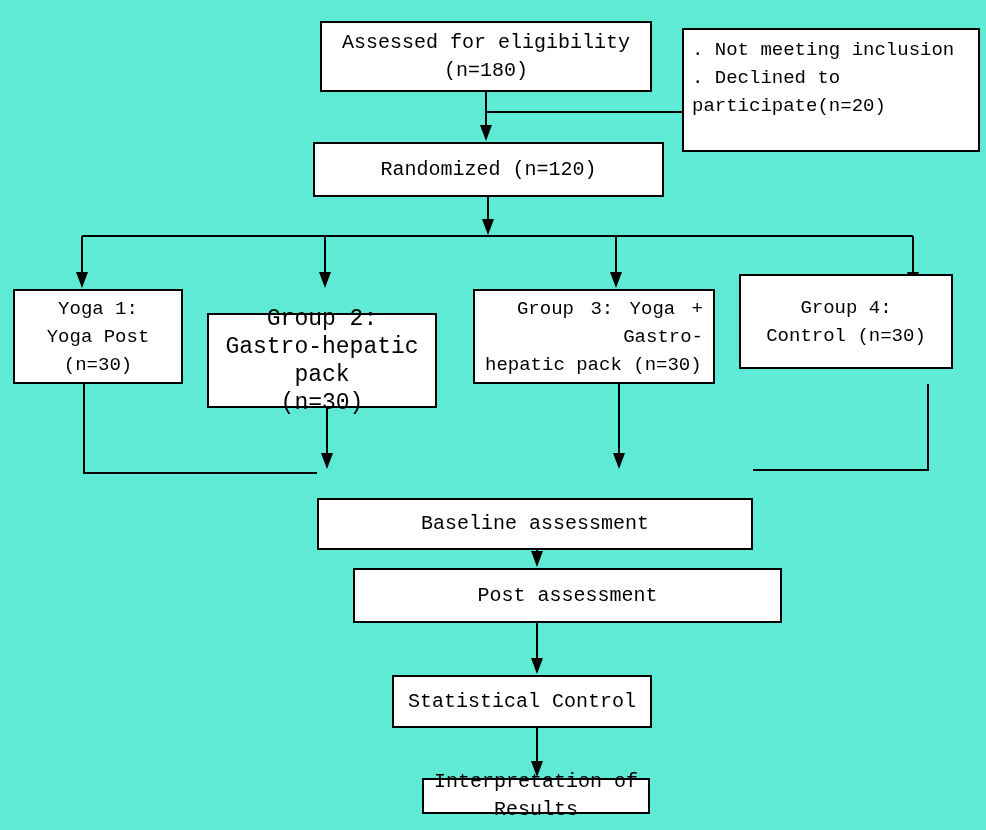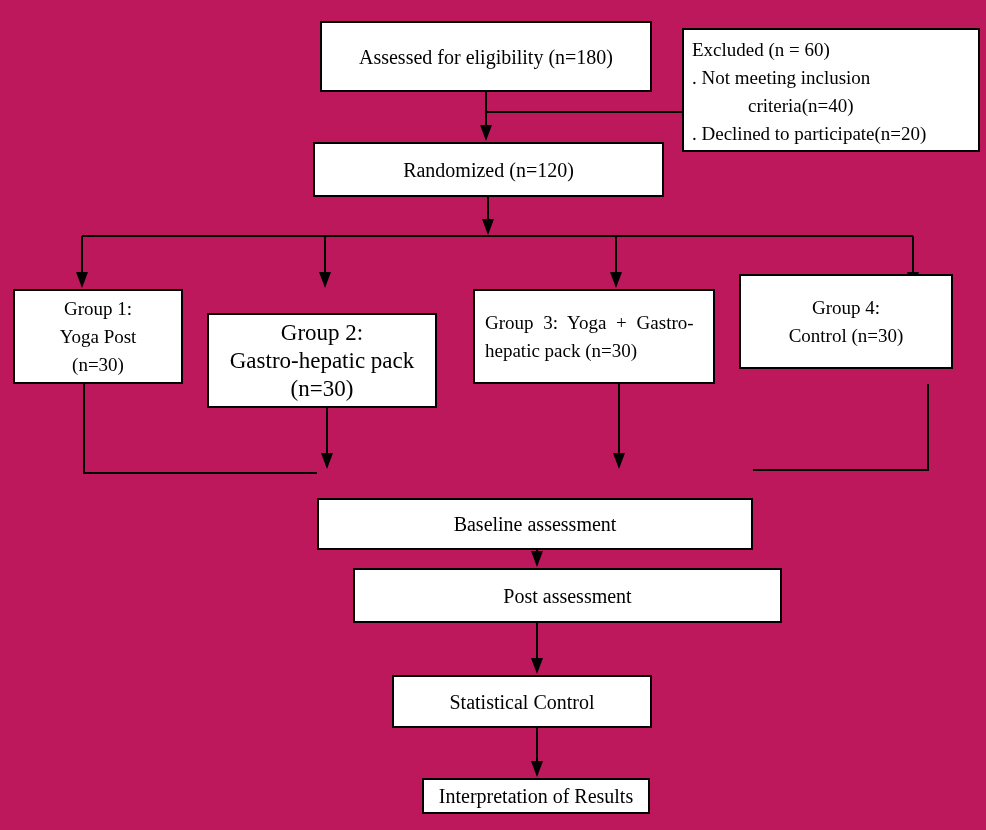--- a/index.html
+++ b/index.html
@@ -1,21 +1,21 @@
 <!DOCTYPE html>
 <html><head>
 <meta charset="utf-8">
 <style>
   html, body { margin: 0; padding: 0; background: #ffffff; }
   .canvas {
     position: relative;
     width: 986px;
     height: 830px;
-    background: #be185d;
-    font-family: Liberation Serif, serif;
+    background: #5eead4;
+    font-family: Liberation Mono, monospace;
     color: #000000;
     overflow: hidden;
   }
   svg.connectors {
     position: absolute;
     left: 0; top: 0;
     width: 986px; height: 830px;
   }
   .node {
     position: absolute;
@@ -32,21 +32,21 @@
   }
   #assessed       { left: 320px; top: 21px;  width: 332px; height: 71px; }
   #excluded       { left: 682px; top: 28px;  width: 298px; height: 124px;
                     align-items: flex-start; justify-content: flex-start;
                     text-align: left; padding: 6px 8px; font-size: 19px; }
   #excluded .indent { padding-left: 56px; }
   #randomized     { left: 313px; top: 142px; width: 351px; height: 55px; }
   #group1         { left: 13px;  top: 289px; width: 170px; height: 95px; font-size: 19px; }
   #group2         { left: 207px; top: 289px; width: 230px; height: 95px; font-size: 23px; margin-top: 24px; }
   #group3         { left: 473px; top: 289px; width: 242px; height: 95px;
-                    align-items: flex-start; text-align: center;
+                    align-items: flex-start; text-align: right;
                     padding: 0 10px; font-size: 19px; }
   #group3 .wide   { word-spacing: 5px; }
   #group4         { left: 739px; top: 274px; width: 214px; height: 95px; font-size: 19px; }
   #baseline       { left: 317px; top: 498px; width: 436px; height: 52px; }
   #post           { left: 353px; top: 568px; width: 429px; height: 55px; }
   #statistical    { left: 392px; top: 675px; width: 260px; height: 53px; }
   #interpretation { left: 422px; top: 778px; width: 228px; height: 36px; }
 </style>
 </head>
 <body>
@@ -75,32 +75,30 @@
     <path d="M537,522 V565" stroke="#000000" stroke-width="2" fill="none" marker-end="url(#arrowhead)"></path>
     <path d="M537,623 V672" stroke="#000000" stroke-width="2" fill="none" marker-end="url(#arrowhead)"></path>
     <path d="M537,728 V775" stroke="#000000" stroke-width="2" fill="none" marker-end="url(#arrowhead)"></path>
   </svg>
 
   <div class="node" id="assessed">
     <span>Assessed for eligibility (n=180)</span>
   </div>
 
   <div class="node" id="excluded">
-    <span>Excluded (n = 60)</span>
     <span>. Not meeting inclusion</span>
-    <span class="indent">criteria(n=40)</span>
     <span>. Declined to participate(n=20)</span>
   </div>
 
   <div class="node" id="randomized">
     <span>Randomized (n=120)</span>
   </div>
 
   <div class="node" id="group1">
-    <span>Group 1:</span>
+    <span>Yoga 1:</span>
     <span>Yoga Post</span>
     <span>(n=30)</span>
   </div>
 
   <div class="node" id="group2">
     <span>Group 2:</span>
     <span>Gastro-hepatic pack</span>
     <span>(n=30)</span>
   </div>
 

